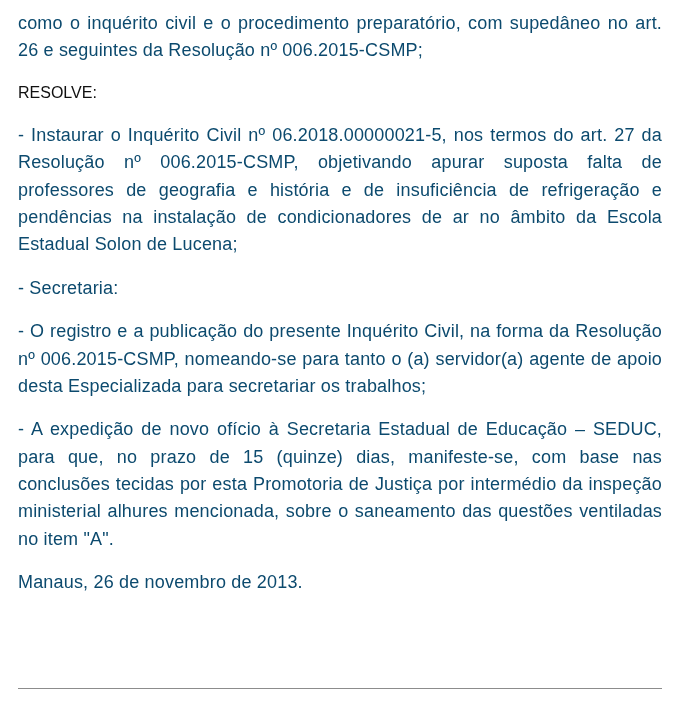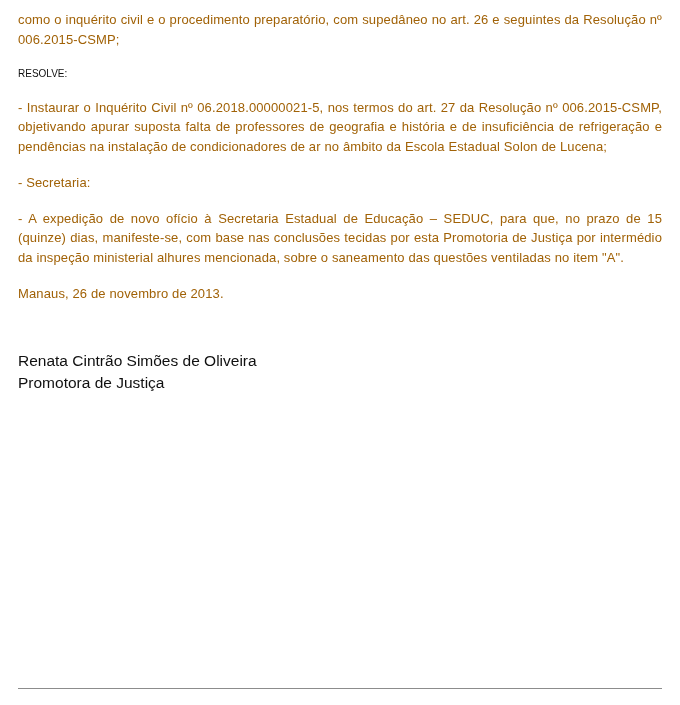--- a/index.html
+++ b/index.html
@@ -15,29 +15,29 @@
     overflow: hidden;
   }
   .page {
     width: 680px;
     height: 705px;
     box-sizing: border-box;
     padding: 10px 18px 0 18px;
     position: relative;
   }
   .para {
-    font-size: 13px;
+    font-size: 18px;
     line-height: 1.52;
     text-align: justify;
     margin: 0 0 16px 0;
-    color: #a16207;
+    color: #0c4a6e;
     letter-spacing: 0.01em;
   }
   .resolve {
-    font-size: 10px;
+    font-size: 16px;
     line-height: 1.52;
     margin: 0 0 17px 0;
     color: #101010;
   }
   .signature-block {
     margin-top: 46px;
     font-size: 15.5px;
     line-height: 1.42;
     color: #101010;
   }
@@ -59,24 +59,21 @@
 <div class="page">
 
   <p class="para">como o inquérito civil e o procedimento preparatório, com supedâneo no art. 26 e seguintes da Resolução nº 006.2015-CSMP;</p>
 
   <p class="resolve">RESOLVE:</p>
 
   <p class="para">- Instaurar o Inquérito Civil nº 06.2018.00000021-5, nos termos do art. 27 da Resolução nº 006.2015-CSMP, objetivando apurar suposta falta de professores de geografia e história e de insuficiência de refrigeração e pendências na instalação de condicionadores de ar no âmbito da Escola Estadual Solon de Lucena;</p>
 
   <p class="para">- Secretaria:</p>
 
+  <p class="para">- O registro e a publicação do presente Inquérito Civil, na forma da Resolução nº 006.2015-CSMP, nomeando-se para tanto o (a) servidor(a) agente de apoio desta Especializada para secretariar os trabalhos;</p>
 
   <p class="para">- A expedição de novo ofício à Secretaria Estadual de Educação – SEDUC, para que, no prazo de 15 (quinze) dias, manifeste-se, com base nas conclusões tecidas por esta Promotoria de Justiça por intermédio da inspeção ministerial alhures mencionada, sobre o saneamento das questões ventiladas no item "A".</p>
 
   <p class="para">Manaus, 26 de novembro de 2013.</p>
 
-  <div class="signature-block">
-    <p class="sig-line">Renata Cintrão Simões de Oliveira</p>
-    <p class="sig-line">Promotora de Justiça</p>
-  </div>
 
   <div class="divider"></div>
 </div>
 
 </body></html>

